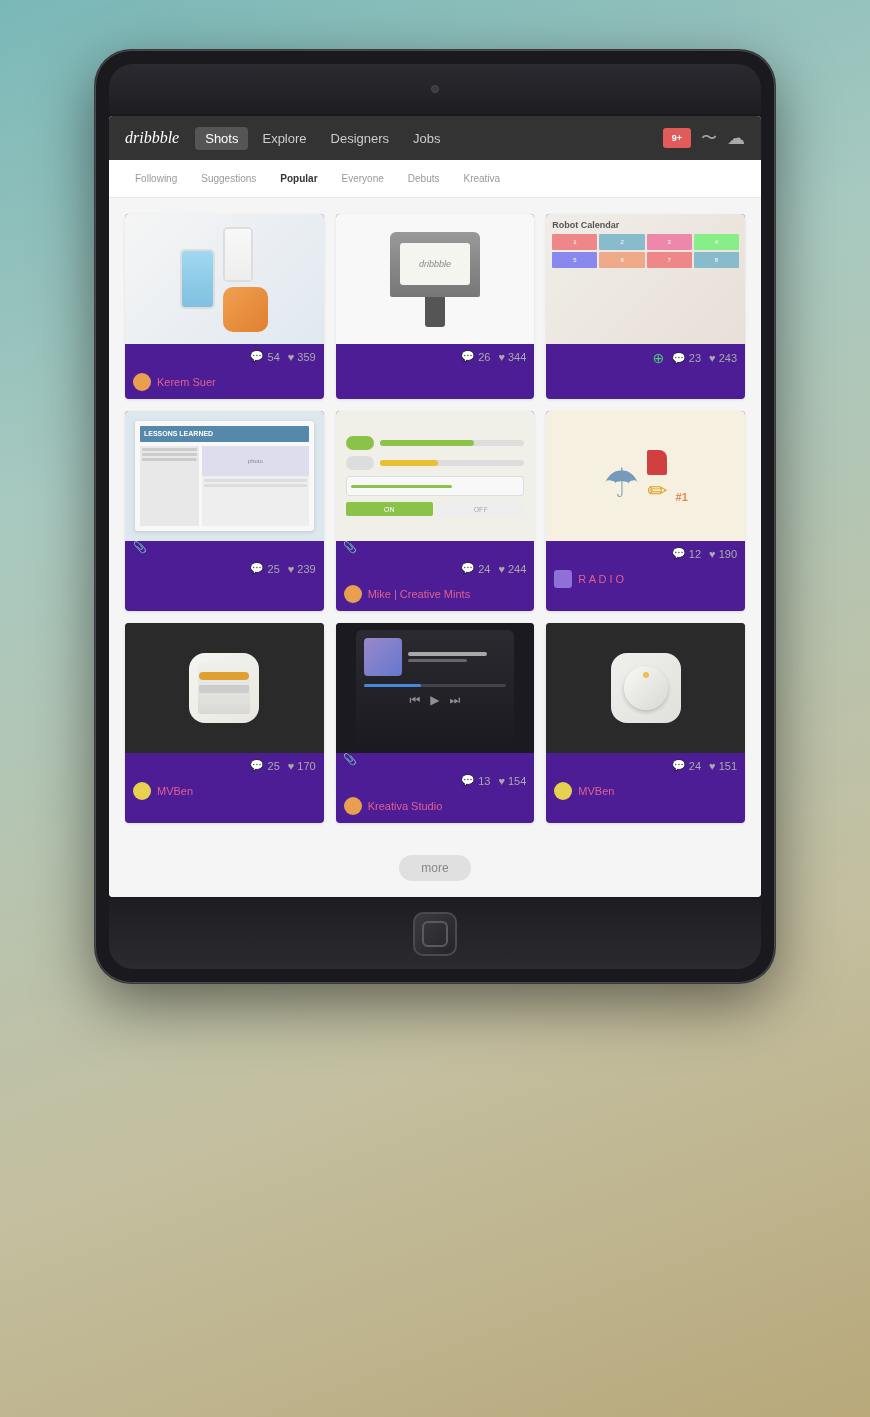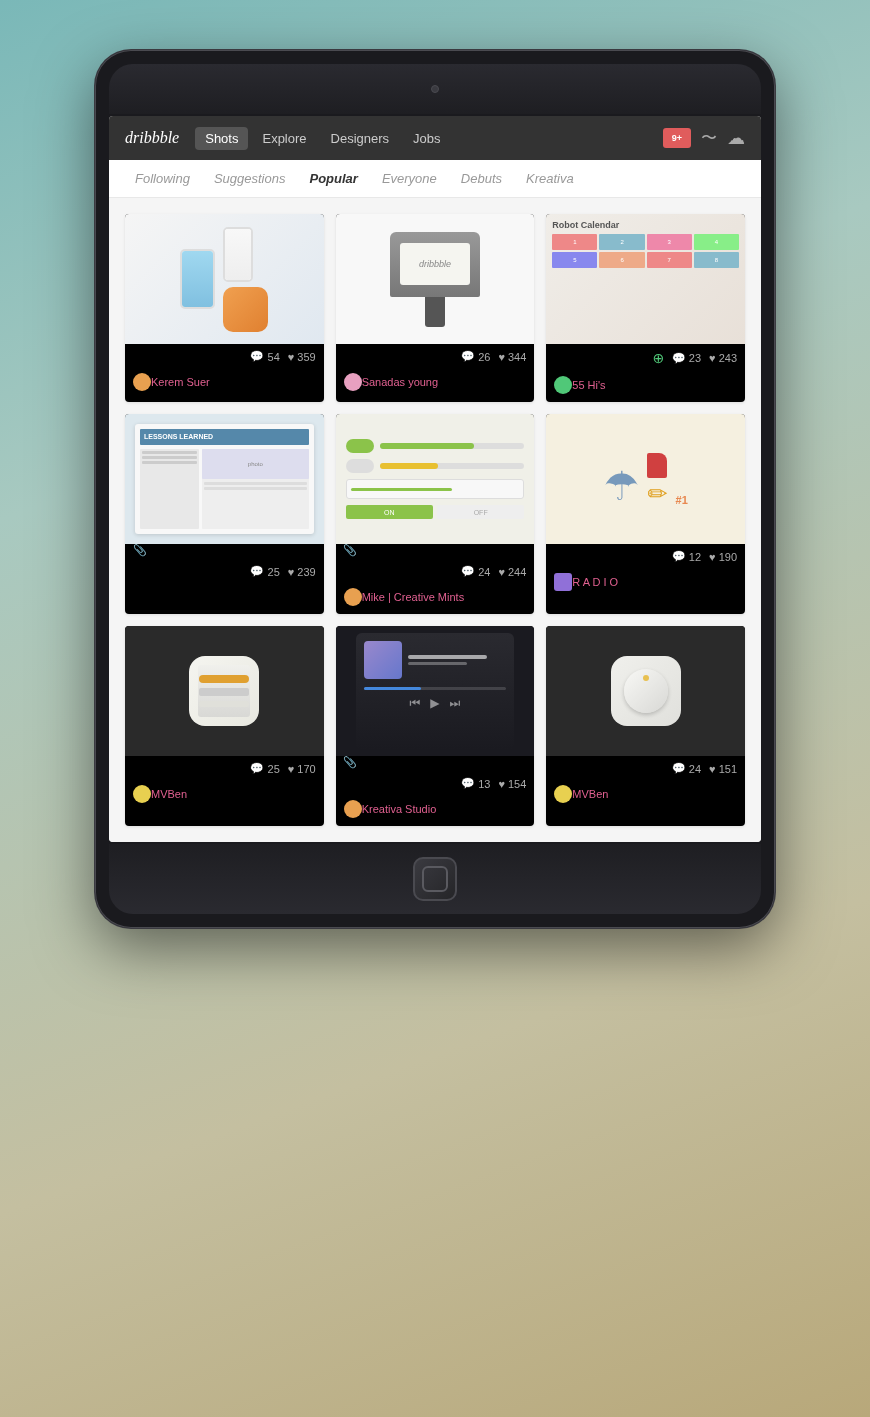--- a/index.html
+++ b/index.html
@@ -162,43 +162,42 @@
       background: white;
       padding: 0 16px;
       display: flex;
       align-items: center;
       height: 38px;
       border-bottom: 1px solid #e8e8e8;
       gap: 4px;
     }
     .filter-tab {
       padding: 4px 10px;
-      font-size: 13px;
+      font-size: 10px;
       color: #999;
       cursor: pointer;
       border-radius: 3px;
-      font-style: italic;
     }
     .filter-tab.active {
       color: #333;
       font-weight: bold;
     }
 
     
     .shots-container {
       background: #f5f5f5;
       padding: 16px;
     }
     .shots-grid {
       display: grid;
       grid-template-columns: repeat(3, 1fr);
       gap: 12px;
     }
     .shot-card {
-      background: #000000;
+      background: #4c1d95;
       border-radius: 4px;
       overflow: hidden;
       box-shadow: 0 1px 3px rgba(0,0,0,0.1);
     }
     .shot-thumbnail {
       width: 100%;
       height: 130px;
       overflow: hidden;
       position: relative;
     }
@@ -349,20 +348,21 @@
     }
     .shot-stat {
       display: flex;
       align-items: center;
       gap: 3px;
     }
     .shot-author {
       padding: 4px 8px 8px;
       display: flex;
       align-items: center;
+      gap: 6px;
     }
     .author-avatar {
       width: 18px;
       height: 18px;
       border-radius: 50%;
       background: #ddd;
       overflow: hidden;
       display: flex;
       align-items: center;
       justify-content: center;
@@ -484,24 +484,20 @@
           <div class="shot-meta">
             <span class="shot-stat">
               <span>💬</span>
               <span>26</span>
             </span>
             <span class="shot-stat">
               <span>♥</span>
               <span>344</span>
             </span>
           </div>
-          <div class="shot-author">
-            <div class="author-avatar av-pink"></div>
-            <span class="author-name">Sanadas young</span>
-          </div>
         </div>
 
         <div class="shot-card">
           <div class="shot-thumbnail thumb-3">
             <div style="padding:6px;width:100%;height:100%;background:linear-gradient(135deg,#f0ede8,#e8e0d8);">
               <div style="font-size:9px;font-weight:bold;color:#555;margin-bottom:4px;">Robot Calendar</div>
               <div style="display:grid;grid-template-columns:repeat(4,1fr);gap:2px;">
                 <div style="height:16px;background:#e88;border-radius:1px;font-size:6px;color:white;display:flex;align-items:center;justify-content:center;">1</div>
                 <div style="height:16px;background:#8bc;border-radius:1px;font-size:6px;color:white;display:flex;align-items:center;justify-content:center;">2</div>
                 <div style="height:16px;background:#e8a;border-radius:1px;font-size:6px;color:white;display:flex;align-items:center;justify-content:center;">3</div>
@@ -516,24 +512,20 @@
           <div class="shot-meta">
             <span style="color:#50c878;font-size:14px;">⊕</span>
             <span class="shot-stat">
               <span>💬</span>
               <span>23</span>
             </span>
             <span class="shot-stat">
               <span>♥</span>
               <span>243</span>
             </span>
-          </div>
-          <div class="shot-author">
-            <div class="author-avatar av-green"></div>
-            <span class="author-name">55 Hi's</span>
           </div>
         </div>
 
         <div class="shot-card">
           <div class="shot-thumbnail thumb-4">
             <div style="width:90%;height:85%;background:#f8f8f8;border-radius:3px;padding:5px;box-shadow:0 1px 4px rgba(0,0,0,0.15);">
               <div style="height:16px;background:#5588aa;margin-bottom:4px;border-radius:1px;display:flex;align-items:center;padding:0 4px;">
                 <span style="color:white;font-size:7px;font-weight:bold;">LESSONS LEARNED</span>
               </div>
               <div style="display:flex;gap:3px;height:calc(100% - 20px);">
@@ -720,20 +712,23 @@
           </div>
           <div class="shot-author">
             <div class="author-avatar av-yellow"></div>
             <span class="author-name">MVBen</span>
           </div>
         </div>
 
       </div>
     </div>
 
+    <div class="more-button-area">
+      <button class="more-button">more</button>
+    </div>
 
   </div>
 
   <div class="ipad-bottom-bar">
     <div class="home-button">
       <div class="home-button-inner"></div>
     </div>
   </div>
 
 </div>

